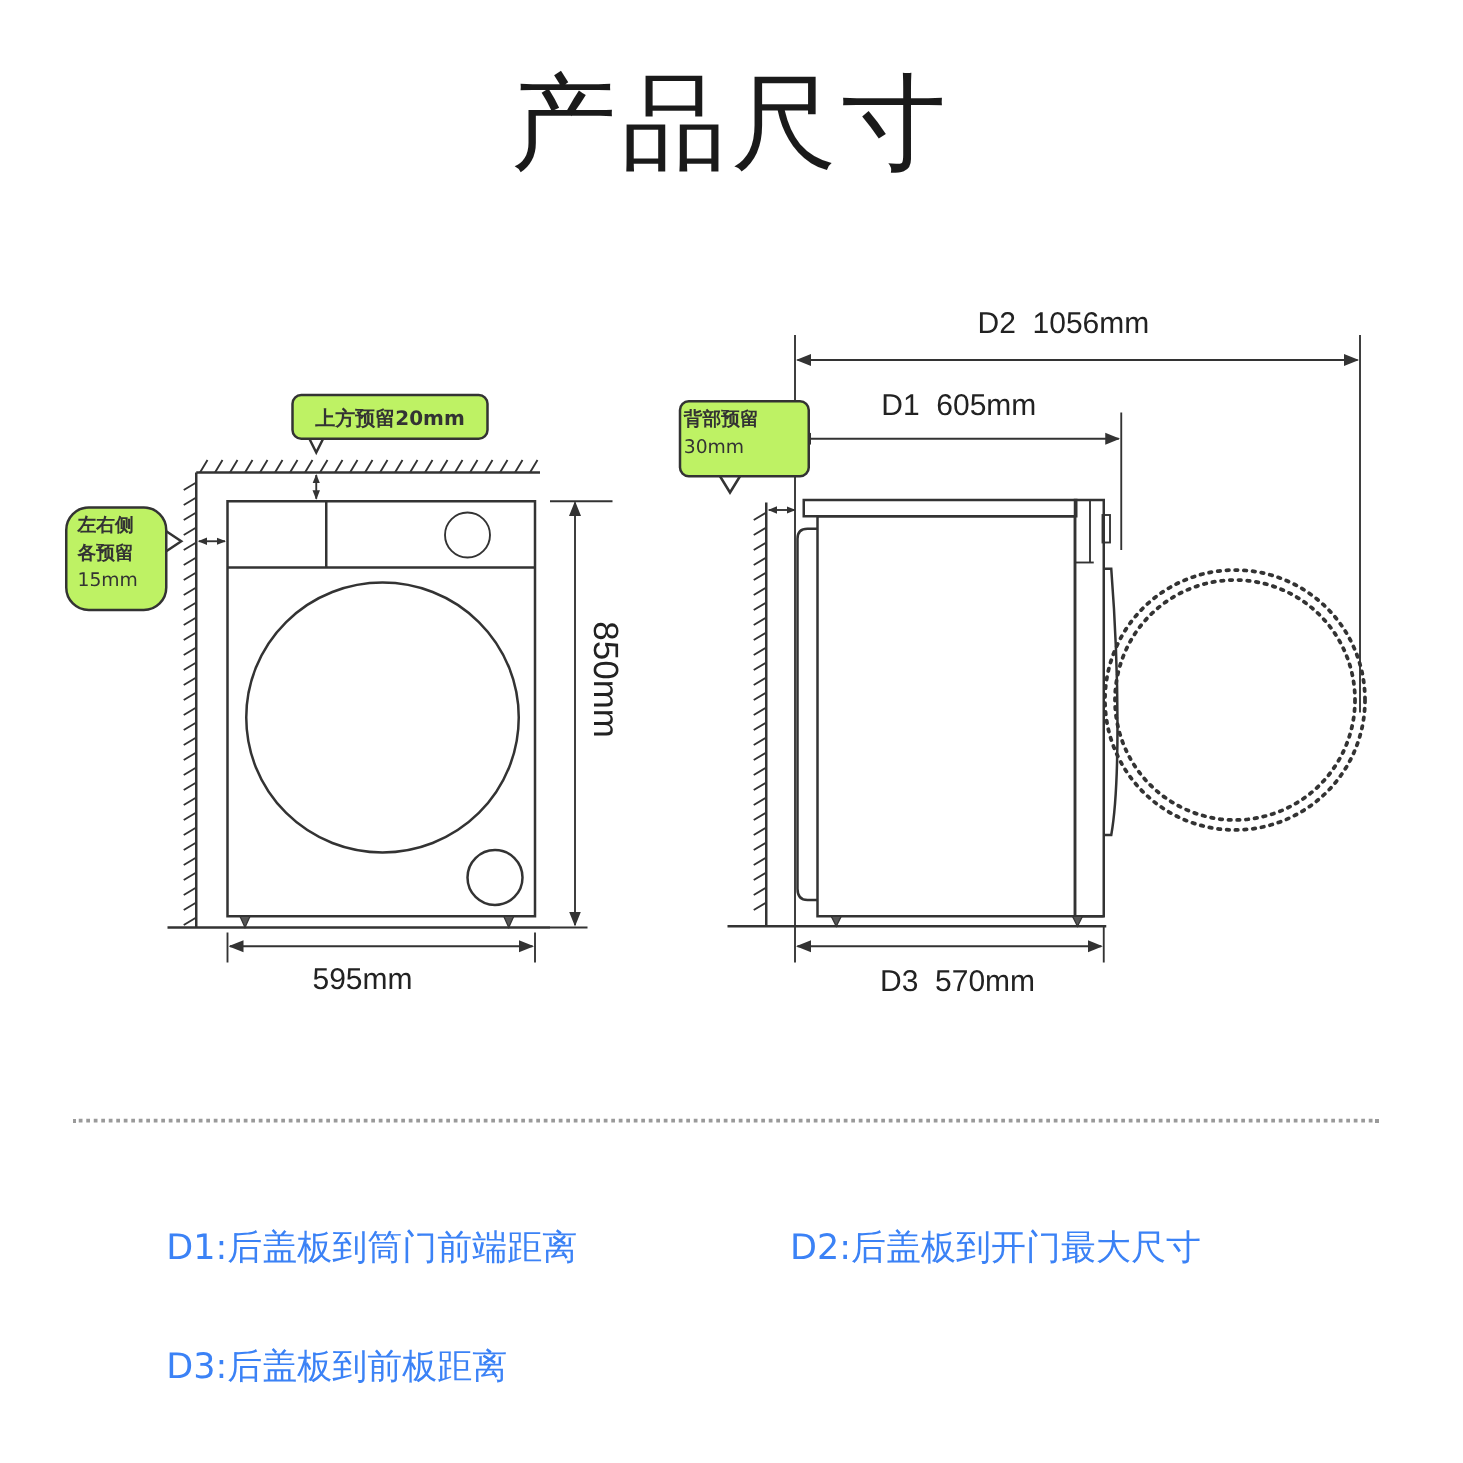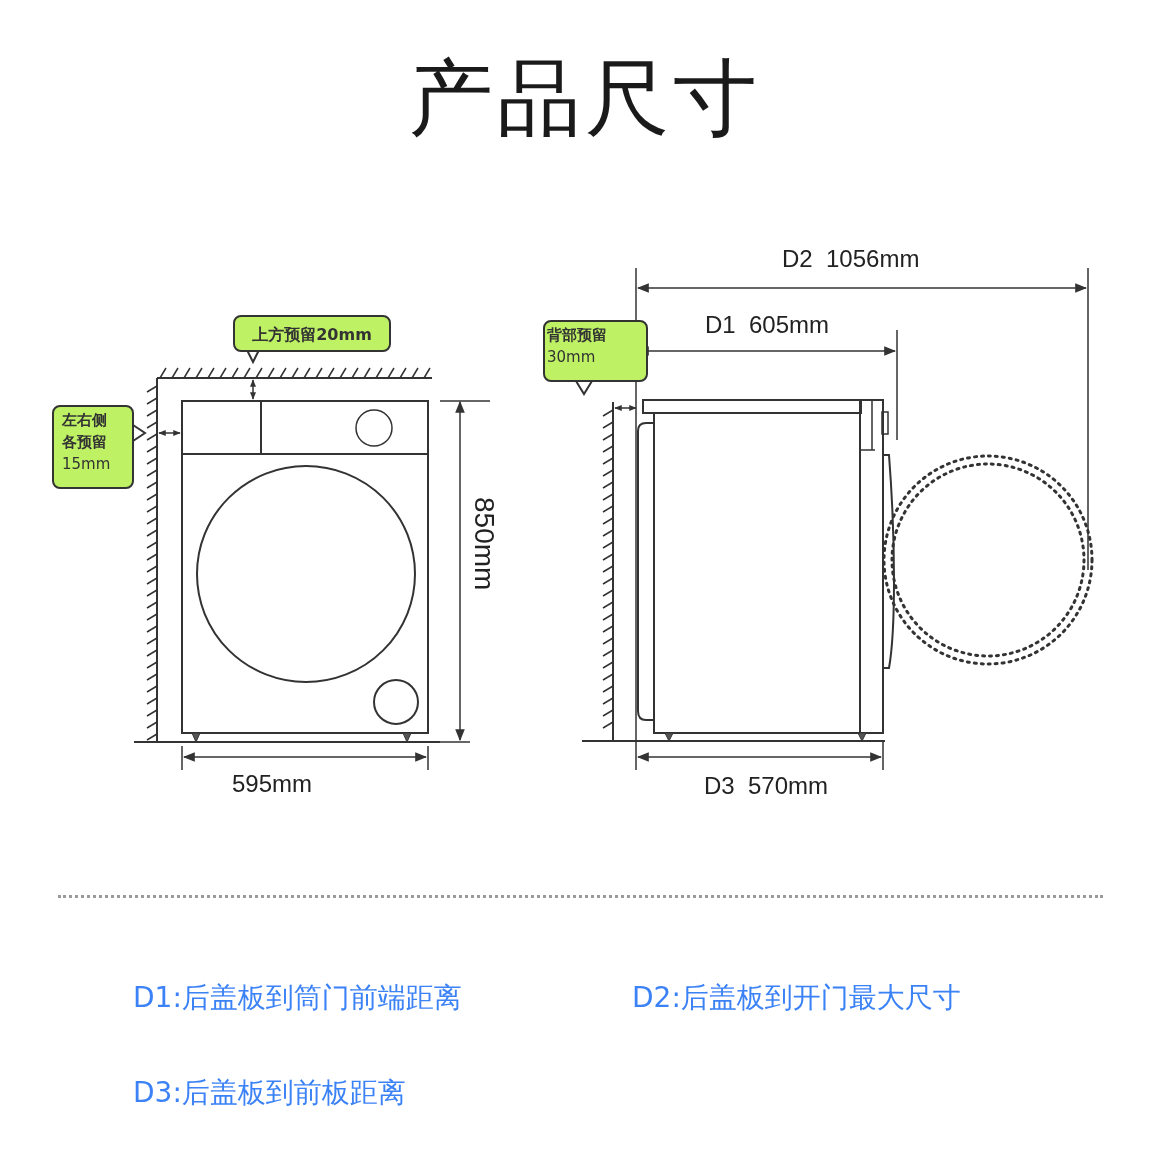--- a/index.html
+++ b/index.html
@@ -118,26 +118,26 @@
     <circle cx="988" cy="560" r="104" stroke-width="3" stroke-dasharray="2,5" stroke-linecap="round"></circle>
     <circle cx="988" cy="560" r="96" stroke-width="3" stroke-dasharray="2,5" stroke-linecap="round"></circle>
 
     <path d="M576,381 L584,394 L592,381" fill="#fff" stroke-width="2"></path>
   </g>
 </svg>
 
 <div class="callout" style="left:233px; top:315px; width:158px; height:37px; font-size:16px; line-height:31px; text-align:center;">
   <span>上方预留20mm</span>
 </div>
-<div class="callout" style="left:52px; top:405px; width:82px; height:84px; padding-left:8px;">
+<div class="callout" style="left:52px; top:405px; width:82px; height:84px; padding-left:8px;border-radius:19px;">
   <div>左右侧</div>
   <div>各预留</div>
   <div style="font-weight:normal;">15mm</div>
 </div>
-<div class="dim-label" style="left:232px; top:770px;">595mm</div>
+<div class="dim-label" style="left:250px; top:770px;">595mm</div>
 <div class="dim-label rot" style="left:500px; top:497px; font-size:28px;">850mm</div>
 
 <div class="callout" style="left:543px; top:320px; width:105px; height:62px; padding-left:2px;">
   <div>背部预留</div>
   <div style="font-weight:normal;">30mm</div>
 </div>
 <div class="dim-label bold" style="left:782px; top:245px; white-space:pre;">D2  1056mm</div>
 <div class="dim-label bold" style="left:705px; top:311px; white-space:pre;">D1  605mm</div>
 <div class="dim-label bold" style="left:704px; top:772px; white-space:pre;">D3  570mm</div>
 

